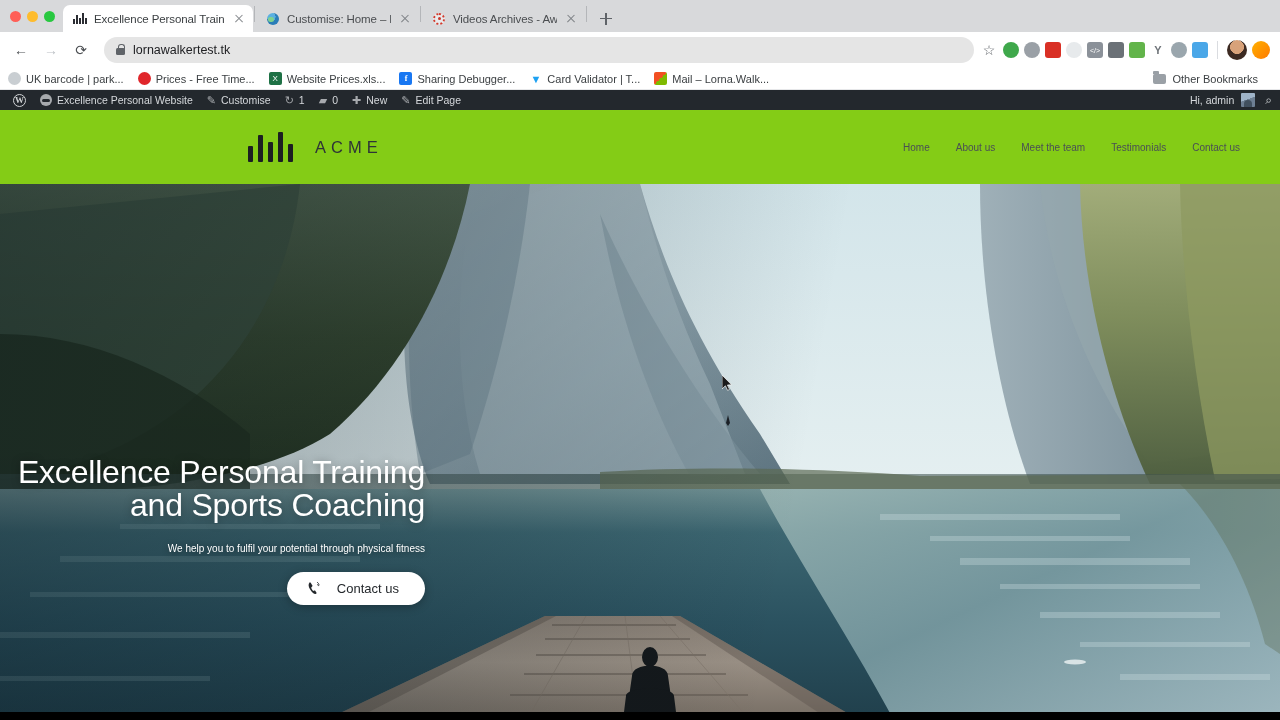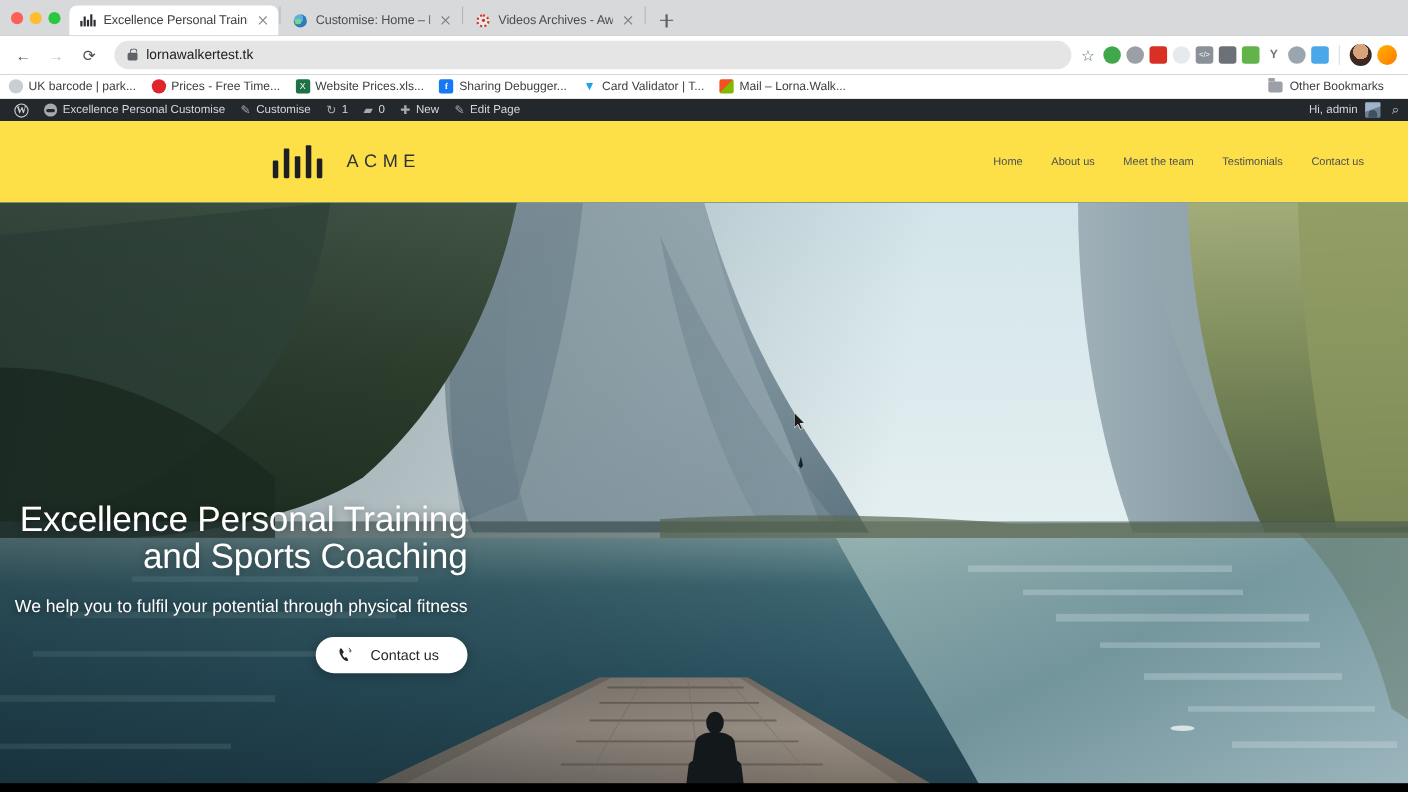--- a/index.html
+++ b/index.html
@@ -177,21 +177,21 @@
   .wp-avatar {
     width: 14px; height: 14px; margin-left: 7px; border-radius: 1px;
     background: linear-gradient(160deg,#9fb4c8 0 45%,#6d7f92 46% 100%);
     position: relative; overflow:hidden;
   }
   .wp-avatar::after{content:"";position:absolute;left:3px;top:7px;width:8px;height:8px;border-radius:50% 50% 0 0;background:#41505e;}
   .wp-search { margin-left: 10px; margin-right: 2px; font-size: 12px; color: #c3c7ca; }
 
   
   .site-header {
-    height: 74px; background: #fde047;
+    height: 74px; background: #84cc16;
     display: flex; align-items: center;
     padding: 0 0 0 0;
     position: relative;
   }
   .brand { display: flex; align-items: center; margin-left: 248px; }
   .brand-mark { display: flex; align-items: flex-end; gap: 5px; height: 30px; }
   .brand-mark i { width: 5px; background: #1d1f22; display: block; border-radius: 1px; }
   .brand-name {
     margin-left: 22px; font-size: 16.5px; letter-spacing: 5px;
     color: #2e3338; font-weight: 500;
@@ -212,21 +212,21 @@
     text-align: right;
     z-index: 5;
     color: #fff;
   }
   .hero-title {
     font-size: 32px; line-height: 33px; font-weight: 500;
     letter-spacing: -0.2px;
     text-shadow: 0 1px 8px rgba(0,0,0,.35);
   }
   .hero-sub {
-    margin-top: 21px; font-size: 16px; font-weight: 400;
+    margin-top: 21px; font-size: 10px; font-weight: 400;
     text-shadow: 0 1px 6px rgba(0,0,0,.45);
   }
   .hero-cta {
     margin-top: 18px;
     display: inline-flex; align-items: center; justify-content: center;
     background: #ffffff; color: #24282c;
     border-radius: 22px; height: 33px;
     padding: 0 26px 0 20px;
     font-size: 13px;
     box-shadow: 0 2px 10px rgba(0,0,0,.28);
@@ -347,21 +347,21 @@
   </div>
 
   <div class="wpbar">
     <div class="wpitem">
       <span class="wp-logo">W</span>
     </div>
     <div class="wpitem">
       <span class="gl">
           <span class="wp-dash"></span>
         </span>
-      <span>Excellence Personal Customise</span>
+      <span>Excellence Personal Website</span>
     </div>
     <div class="wpitem">
       <span class="gl">✎</span>
       <span>Customise</span>
     </div>
     <div class="wpitem">
       <span class="gl">↻</span>
       <span>1</span>
     </div>
     <div class="wpitem">

